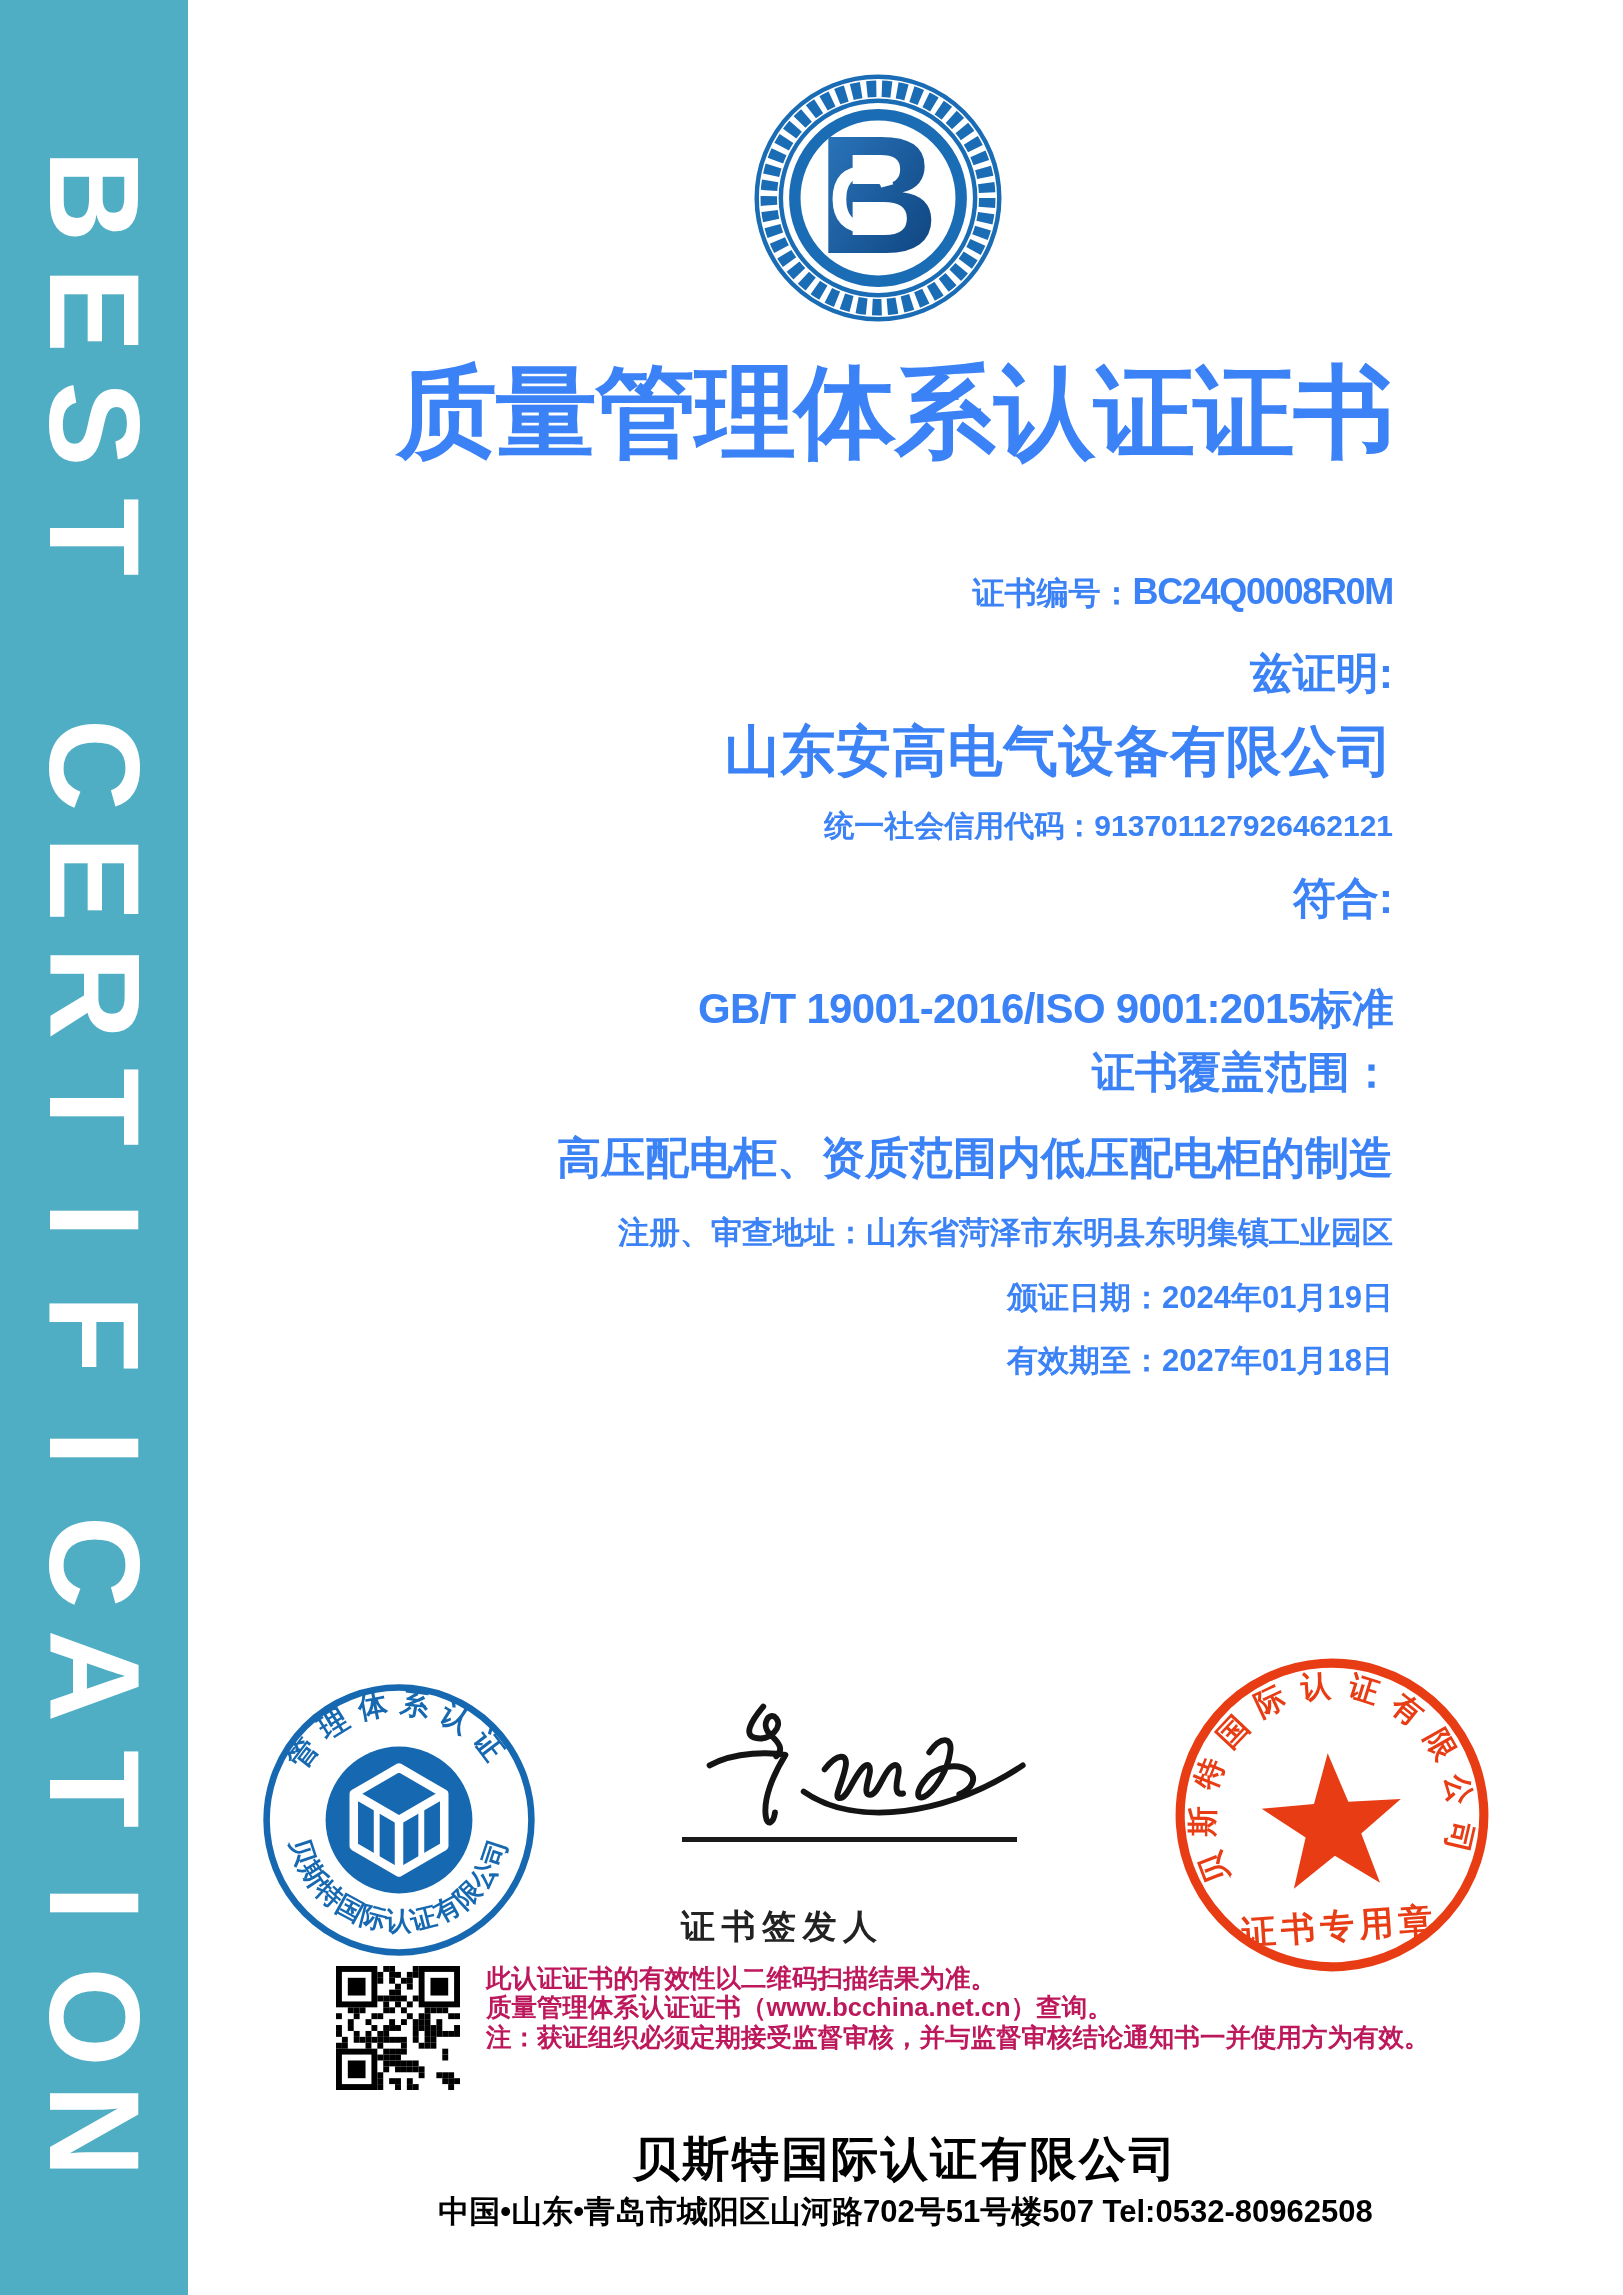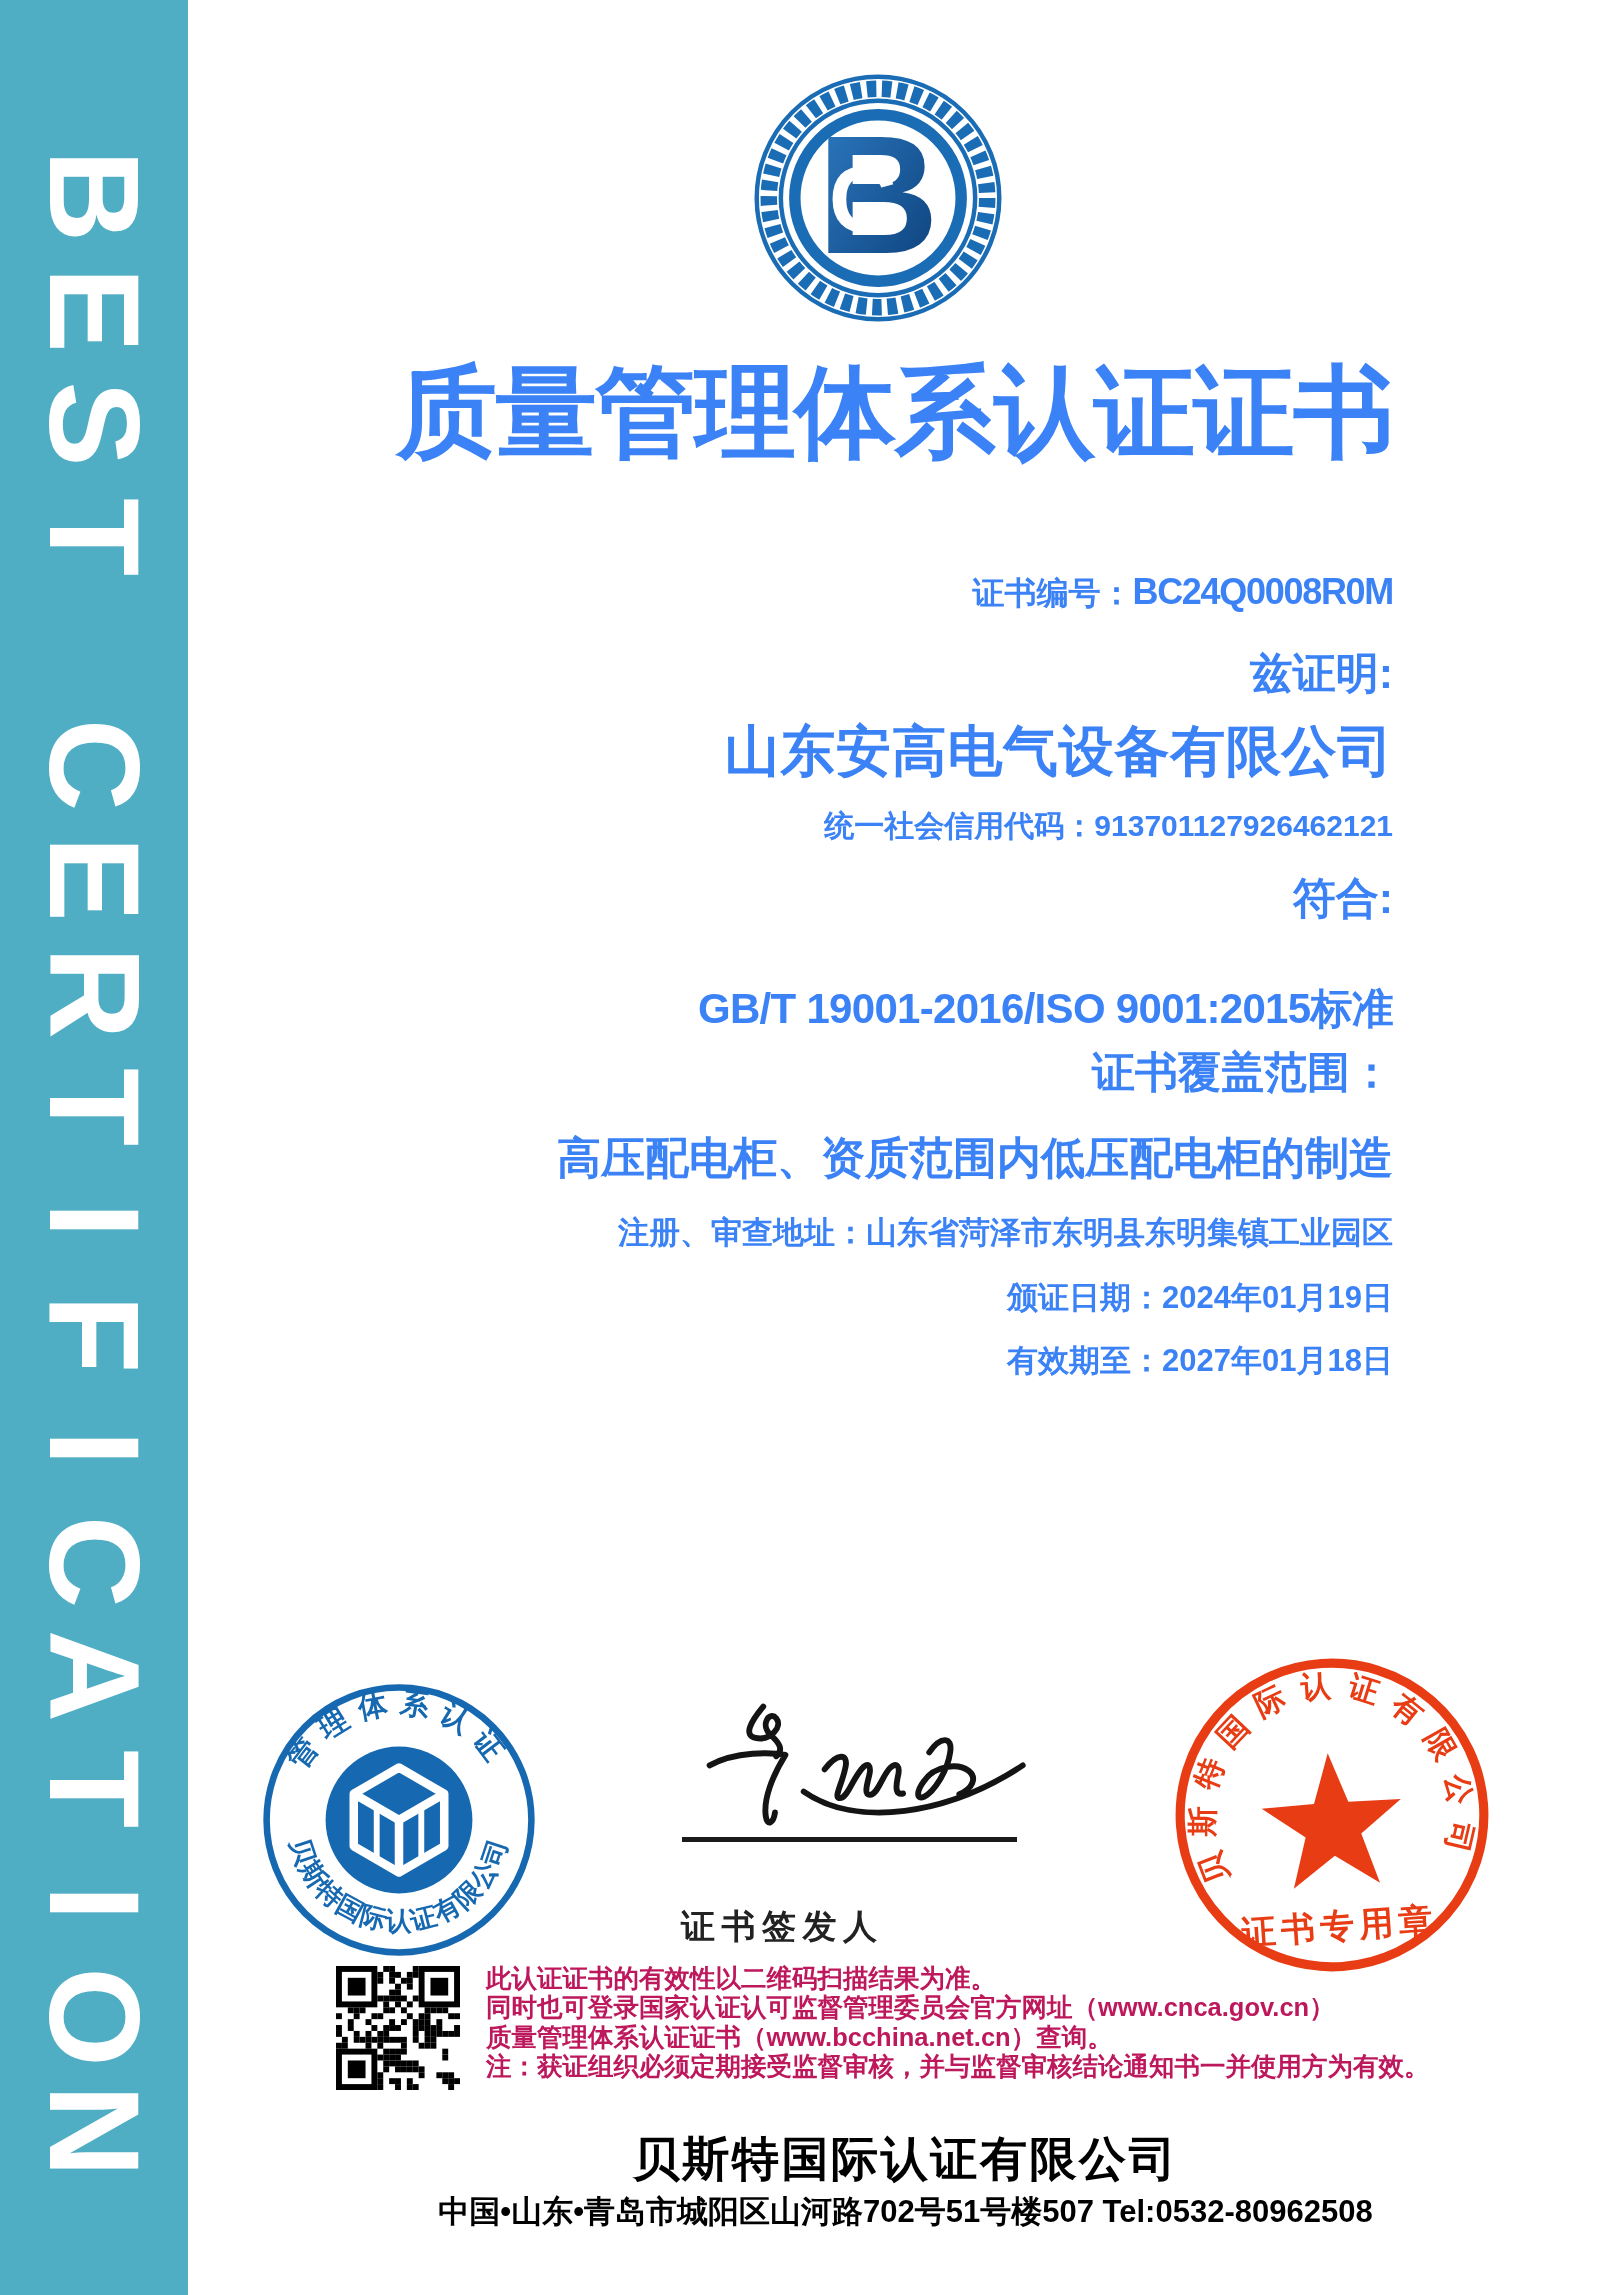--- a/index.html
+++ b/index.html
@@ -317,20 +317,19 @@
     <rect x="126" y="0" width="63" height="63" fill="#000"></rect>
     <rect x="135" y="9" width="45" height="45" fill="#fff"></rect>
     <rect x="144" y="18" width="27" height="27" fill="#000"></rect>
     <rect x="0" y="126" width="63" height="63" fill="#000"></rect>
     <rect x="9" y="135" width="45" height="45" fill="#fff"></rect>
     <rect x="18" y="144" width="27" height="27" fill="#000"></rect>
   </svg>
 
 <div class="notes">
   <div class="note-line">此认证证书的有效性以二维码扫描结果为准。</div>
-  <div class="note-line">同时也可登录国家认证认可监督管理委员会官方网址（www.cnca.gov.cn）</div>
   <div class="note-line">质量管理体系认证证书（www.bcchina.net.cn）查询。</div>
   <div class="note-line">注：获证组织必须定期接受监督审核，并与监督审核结论通知书一并使用方为有效。</div>
 </div>
 
 <div class="footer-company">贝斯特国际认证有限公司</div>
 <div class="footer-address">中国•山东•青岛市城阳区山河路702号51号楼507  Tel:0532-80962508</div>
 
 
 </body></html>

